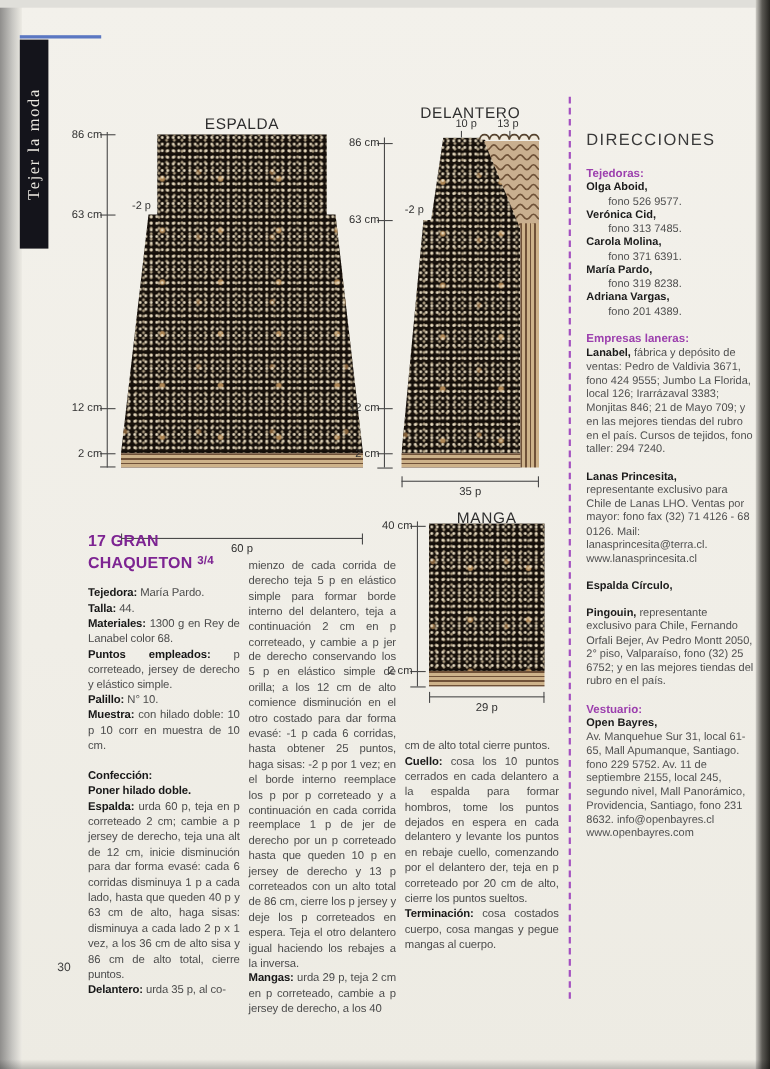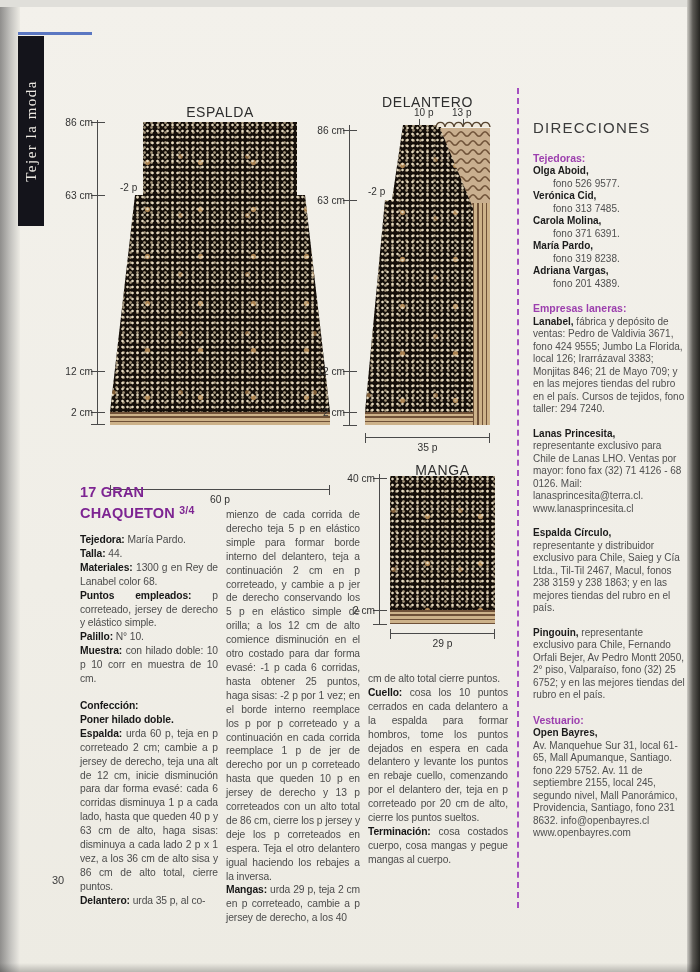--- a/index.html
+++ b/index.html
@@ -244,21 +244,21 @@
         </p>
       <p class="tj">
           <span class="name">Adriana Vargas,</span>
           <span class="phone">fono 201 4389.</span>
         </p>
     </div>
 
     <div class="dir-h">Empresas laneras:</div>
     <p class="dir-entry"><b class="name">Lanabel,</b> <span>fábrica y depósito de ventas: Pedro de Valdivia 3671, fono 424 9555; Jumbo La Florida, local 126; Irarrázaval 3383; Monjitas 846; 21 de Mayo 709; y en las mejores tiendas del rubro en el país. Cursos de tejidos, fono taller: 294 7240.</span></p>
     <p class="dir-entry"><b class="name block">Lanas Princesita,</b><span>representante exclusivo para Chile de Lanas LHO. Ventas por mayor: fono fax (32) 71 4126 - 68 0126. Mail: lanasprincesita@terra.cl. www.lanasprincesita.cl</span></p>
-    <p class="dir-entry"><b class="name block">Espalda Círculo,</b><span>representante y distribuidor exclusivo para Chile, Saieg y Cía Ltda., Til-Til 2467, Macul, fonos 238 3159 y 238 1863; y en las mejores tiendas del rubro en el país.</span></p>
+    <p class="dir-entry"><b class="name block">Espalda Círculo,</b></p>
     <p class="dir-entry"><b class="name">Pingouin,</b> <span>representante exclusivo para Chile, Fernando Orfali Bejer, Av Pedro Montt 2050, 2° piso, Valparaíso, fono (32) 25 6752; y en las mejores tiendas del rubro en el país.</span></p>
 
     <div class="dir-h">Vestuario:</div>
     <p class="dir-entry"><b class="name block">Open Bayres,</b><span>Av. Manquehue Sur 31, local 61-65, Mall Apumanque, Santiago. fono 229 5752. Av. 11 de septiembre 2155, local 245, segundo nivel, Mall Panorámico, Providencia, Santiago, fono 231 8632. info@openbayres.cl www.openbayres.com</span></p>
   </div>
 
   <div class="page-num">30</div>
 
   <div class="edge-right"></div>
   <div class="edge-bottom"></div>

